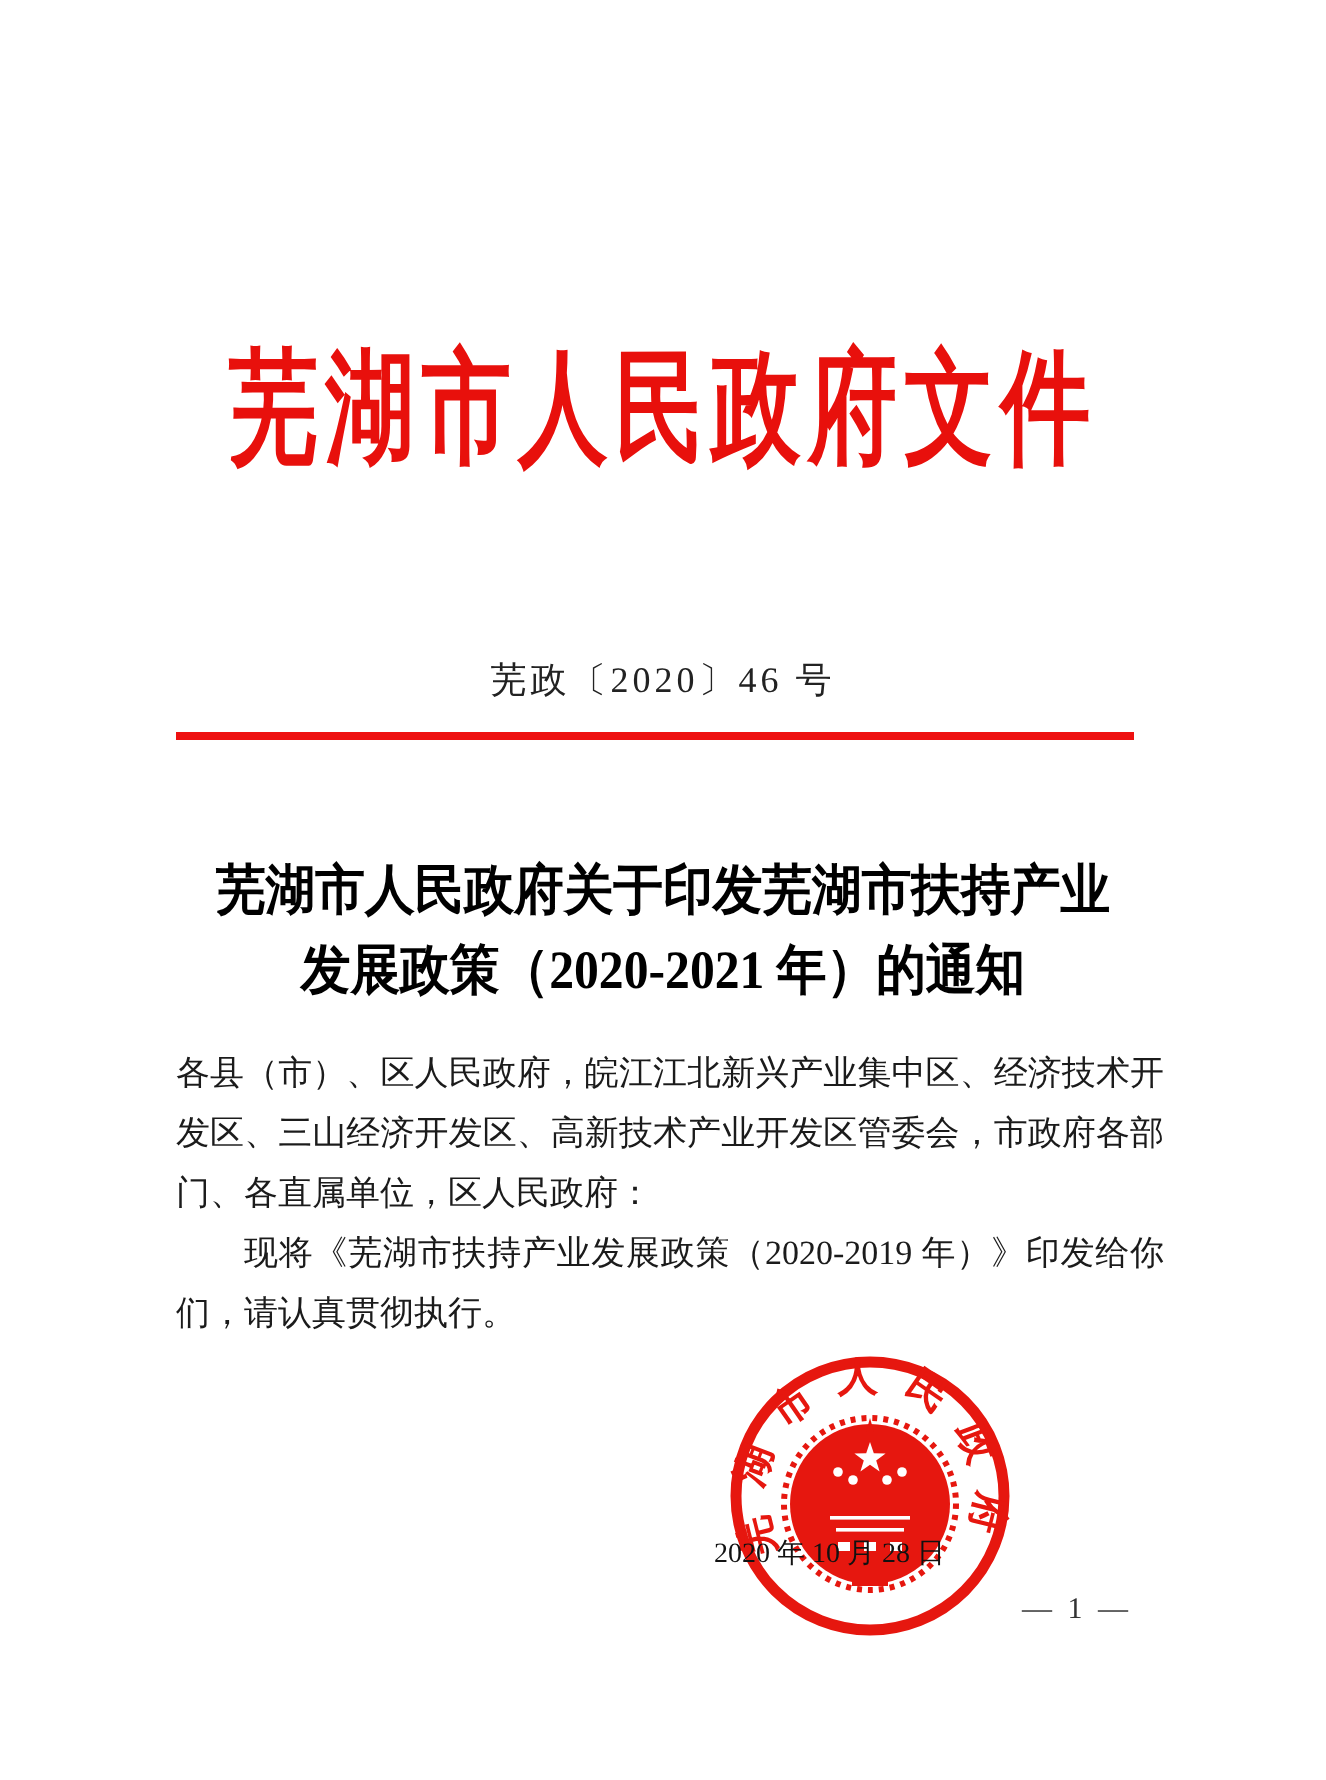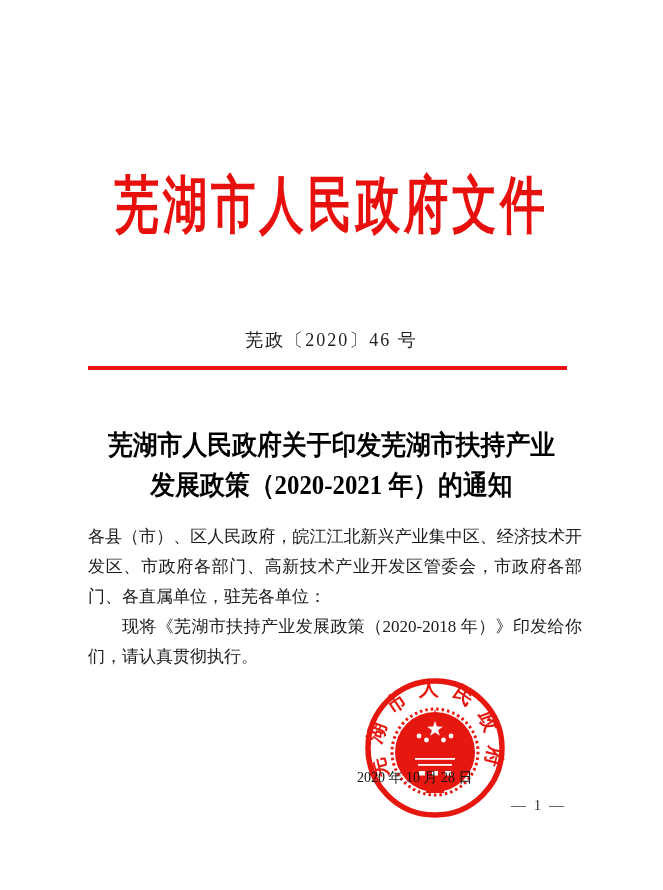--- a/index.html
+++ b/index.html
@@ -90,22 +90,22 @@
   <div class="doc-number">芜政〔2020〕46 号</div>
 
   <div class="red-line"></div>
 
   <div class="doc-title">
     <div>芜湖市人民政府关于印发芜湖市扶持产业</div>
     <div>发展政策（2020-2021 年）的通知</div>
   </div>
 
   <div class="doc-body">
-    <p>各县（市）、区人民政府，皖江江北新兴产业集中区、经济技术开发区、市政府各部门、高新技术产业开发区管委会，市政府各部门、各直属单位，驻芜各单位：</p>
-    <p class="indented">现将《芜湖市扶持产业发展政策（2020-2018 年）》印发给你们，请认真贯彻执行。</p>
+    <p>各县（市）、区人民政府，皖江江北新兴产业集中区、经济技术开发区、三山经济开发区、高新技术产业开发区管委会，市政府各部门、各直属单位，区人民政府：</p>
+    <p class="indented">现将《芜湖市扶持产业发展政策（2020-2019 年）》印发给你们，请认真贯彻执行。</p>
   </div>
 
   <svg class="seal" viewBox="0 0 150 150" aria-hidden="true">
 
     <circle cx="75" cy="75" r="67" fill="none" stroke="#e6170f" stroke-width="5.5"></circle>
 
     <defs>
       <path id="seal-arc" d="M 31.6,105.4 A 53,53 0 1 1 118.4,105.4" fill="none"></path>
     </defs>
     <text font-size="20" font-weight="bold" fill="#e6170f" letter-spacing="12" font-family="Liberation Serif, DejaVu Serif, serif">

